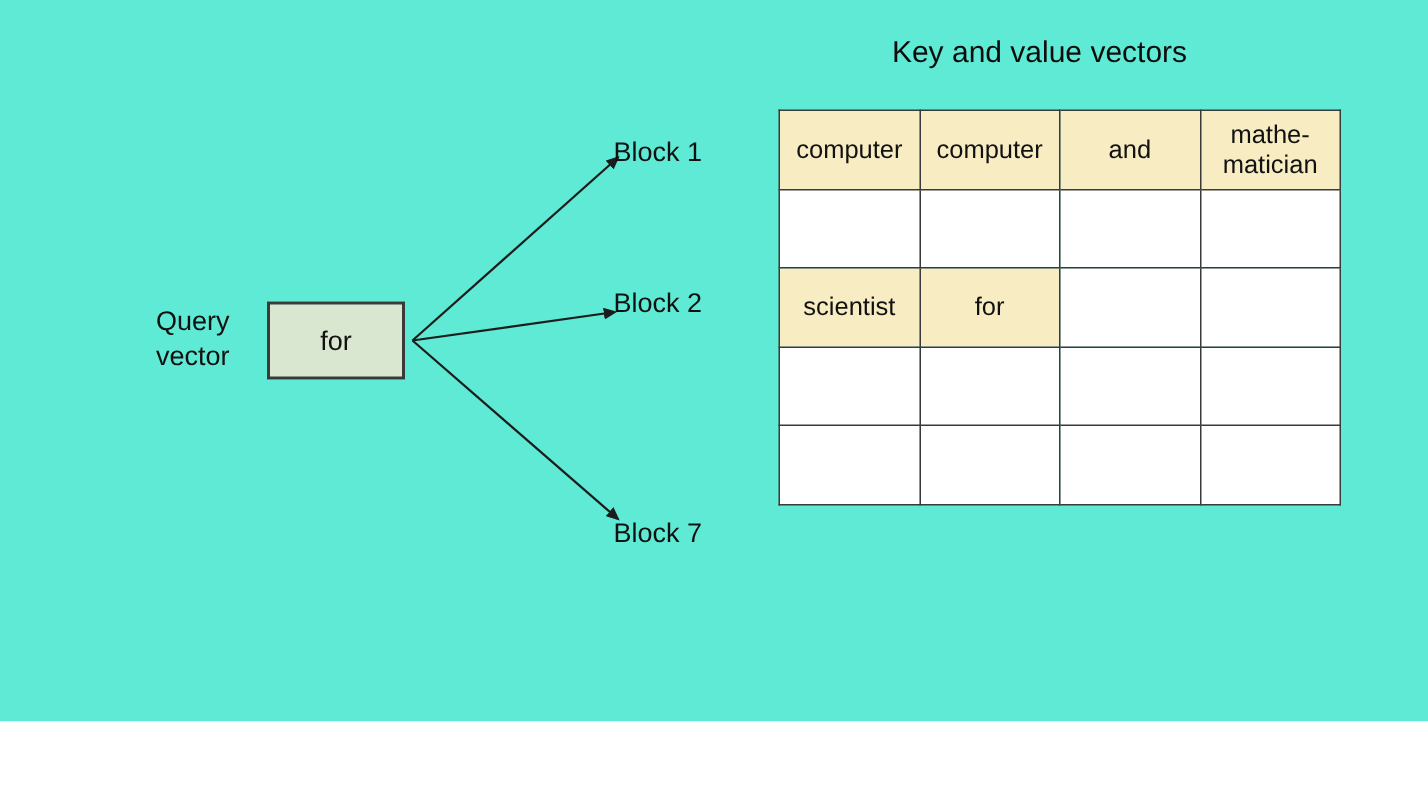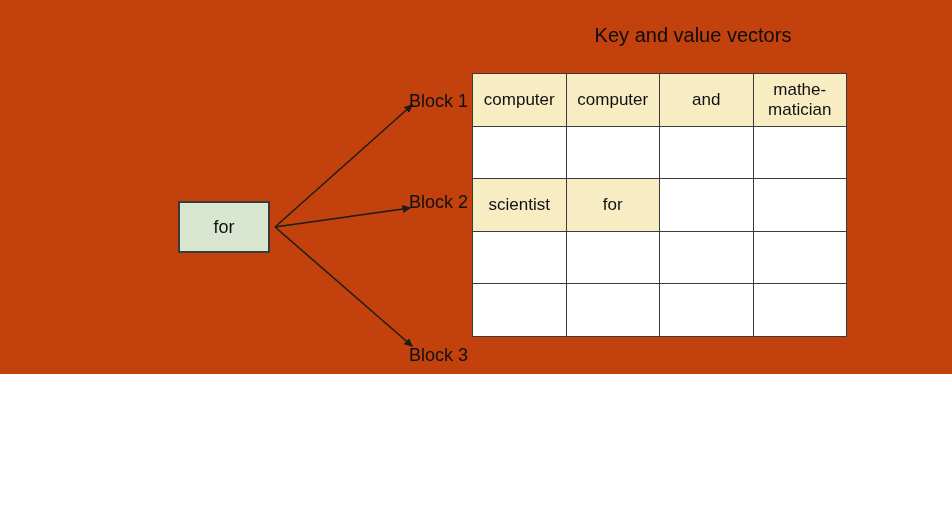--- a/index.html
+++ b/index.html
@@ -5,22 +5,22 @@
   html, body {
     margin: 0;
     padding: 0;
     background: #ffffff;
     font-family: "Liberation Sans", sans-serif;
     color: #111111;
   }
   .canvas {
     position: relative;
     width: 952px;
-    height: 374px;
-    background: #c2410c;
+    height: 481px;
+    background: #5eead4;
     overflow: hidden;
   }
   .arrows {
     position: absolute;
     left: 0;
     top: 0;
     width: 952px;
     height: 531px;
     pointer-events: none;
   }
@@ -62,21 +62,21 @@
     left: 409px;
     width: 78px;
     font-size: 18px;
     line-height: 22px;
   }
   .block-label.b1 { top: 90px; }
   .block-label.b2 { top: 191px; }
   .block-label.b0 { top: 344px; }
   table.kv {
     position: absolute;
-    left: 472px;
+    left: 519px;
     top: 73px;
     border-collapse: collapse;
     table-layout: fixed;
   }
   table.kv td {
     width: 92.5px;
     height: 51.5px;
     border: 1.5px solid var(--line-color, #3a3a3a);
     text-align: center;
     vertical-align: middle;
@@ -101,28 +101,30 @@
         <path d="M0,0 L9,4 L0,8 z" fill="#1c1c1c"></path>
       </marker>
     </defs>
     <line x1="275" y1="227" x2="412" y2="105" stroke="#1c1c1c" stroke-width="1.5" marker-end="url(#ah)"></line>
     <line x1="275" y1="227" x2="410" y2="208" stroke="#1c1c1c" stroke-width="1.5" marker-end="url(#ah)"></line>
     <line x1="275" y1="227" x2="412" y2="346" stroke="#1c1c1c" stroke-width="1.5" marker-end="url(#ah)"></line>
   </svg>
 
   <div class="title">Key and value vectors</div>
 
+  <div class="query-label">Query
+vector</div>
 
   <div class="query-box">
     <span>for</span>
   </div>
 
   <div class="block-label b1">Block 1</div>
   <div class="block-label b2">Block 2</div>
-  <div class="block-label b0">Block 3</div>
+  <div class="block-label b0">Block 7</div>
 
   <table class="kv">
     <tbody>
         <tr>
           <td class="hl">computer</td>
           <td class="hl">computer</td>
           <td class="hl">and</td>
           <td class="hl">mathe-
 matician</td>
         </tr>

